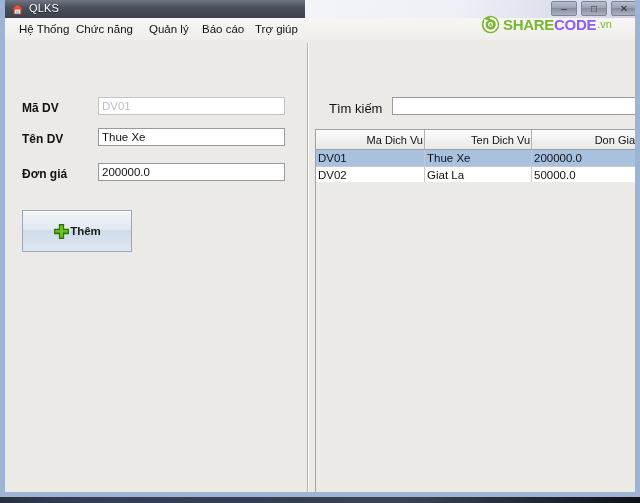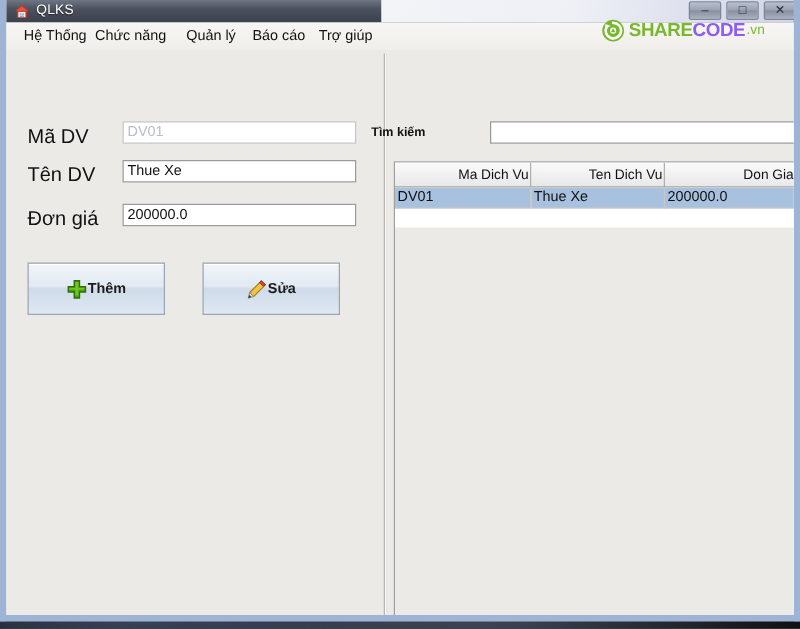--- a/index.html
+++ b/index.html
@@ -75,21 +75,21 @@
   #logo .share{color:#7ab730;}
   #logo .code{color:#8b5cf6;}
   #logo .vn{color:#7ab730;font-size:11px;}
   
   #content{position:absolute;left:0;top:40px;width:640px;height:457px;background:#eceae6;}
   #form-title{
     position:absolute;left:0;top:15px;width:400px;text-align:center;
     font-size:14px;font-weight:bold;font-style:italic;color:#1f1f28;
   }
   .field-label{
-    position:absolute;font-size:16px;font-weight:normal;color:#111;
+    position:absolute;font-size:12px;font-weight:bold;color:#111;
   }
   .txtbox{
     position:absolute;height:18px;box-sizing:border-box;
     border:1px solid #9a9a9a;background:#ffffff;
     font-family:"Liberation Sans", sans-serif;font-size:11.5px;
     color:#111;padding:0 3px;line-height:16px;
     border-radius:0;outline:none;
   }
   .txtbox.disabled{
     border:1px solid #c4c4c4;color:#b9bec7;background:#ffffff;
@@ -103,21 +103,21 @@
     font-size:11.5px;font-weight:bold;color:#1b1b1b;
     box-shadow:inset 0 1px 0 #ffffff;
     cursor:default;
   }
   .btn .ico{width:17px;height:17px;display:block;}
   
   #divider{
     position:absolute;left:302px;top:3px;width:1px;height:450px;
     background:#b6b4b0;border-right:1px solid #fbfbfa;
   }
-  #lbl-search{position:absolute;left:292px;top:61px;font-size:10px;font-weight:bold;color:#111;}
+  #lbl-search{position:absolute;left:324px;top:61px;font-size:13px;font-weight:normal;color:#111;}
   #search-input{left:387px;top:57px;width:245px;}
   #table-panel{
     position:absolute;left:310px;top:89px;width:322px;height:394px;
     border:1px solid #a0a0a0;background:#ffffff;box-sizing:border-box;overflow:hidden;
   }
   table{border-collapse:collapse;width:100%;table-layout:fixed;}
   th{
     height:17px;font-size:11px;font-weight:normal;color:#111;
     background:linear-gradient(180deg,#fbfbfb 0%,#e8e8e8 100%);
     border-right:1px solid #b0b0b0;border-bottom:1px solid #a0a0a0;
@@ -206,29 +206,20 @@
     <input class="txtbox" style="left: 93px; top: 123px; width: 187px;" value="200000.0">
 
     <div class="btn" style="left:17px;top:170px">
       <svg class="ico" viewBox="0 0 16 16">
         <polygon points="6,1.5 10,1.5 10,6 14.5,6 14.5,10 10,10 10,14.5 6,14.5 6,10 1.5,10 1.5,6 6,6" fill="#49a010" stroke="#2f6d06" stroke-width="1"></polygon>
         <polygon points="6.8,2.4 9.2,2.4 9.2,6.8 13.6,6.8 13.6,8.2 9.2,8.2 9.2,12.6 6.8,12.6 6.8,8.2 2.4,8.2 2.4,6.8 6.8,6.8" fill="#7ed321" opacity=".75"></polygon>
       </svg>
       <span>Thêm</span>
     </div>
 
-    <div class="btn" style="left:157px;top:170px">
-      <svg class="ico" viewBox="0 0 16 16">
-        <polygon points="11.4,1.6 14.4,4.6 5.6,13.4 2.6,10.4" fill="#f6c243" stroke="#9a7a18" stroke-width=".8"></polygon>
-        <polygon points="11.4,1.6 14.4,4.6 13.1,5.9 10.1,2.9" fill="#d94a3d" stroke="#8f261c" stroke-width=".7"></polygon>
-        <polygon points="2.6,10.4 5.6,13.4 1.5,14.6" fill="#e9e5d8" stroke="#8a8676" stroke-width=".7"></polygon>
-        <polygon points="1.5,14.6 2.3,12.1 3.9,13.8" fill="#3a3a3a"></polygon>
-      </svg>
-      <span>Sửa</span>
-    </div>
 
 
 
     <div id="divider"></div>
 
     <div id="lbl-search">Tìm kiếm</div>
     <input class="txtbox" id="search-input" style="left: 387px; top: 57px; width: 245px;" value="">
 
     <div id="table-panel">
       <table>
@@ -238,20 +229,25 @@
             <th style="width:104px">Ten Dich Vu</th>
             <th>Don Gia</th>
           </tr>
         </thead>
         <tbody>
           <tr class="sel">
             <td>DV01</td>
             <td>Thue Xe</td>
             <td>200000.0</td>
           </tr>
+          <tr>
+            <td>DV02</td>
+            <td>Giat La</td>
+            <td>50000.0</td>
+          </tr>
         </tbody>
       </table>
       <div id="table-blank"></div>
     </div>
 
     <div class="wm" id="wm-left">ShareCode.vn</div>
 
   </div>
 </div>
 

